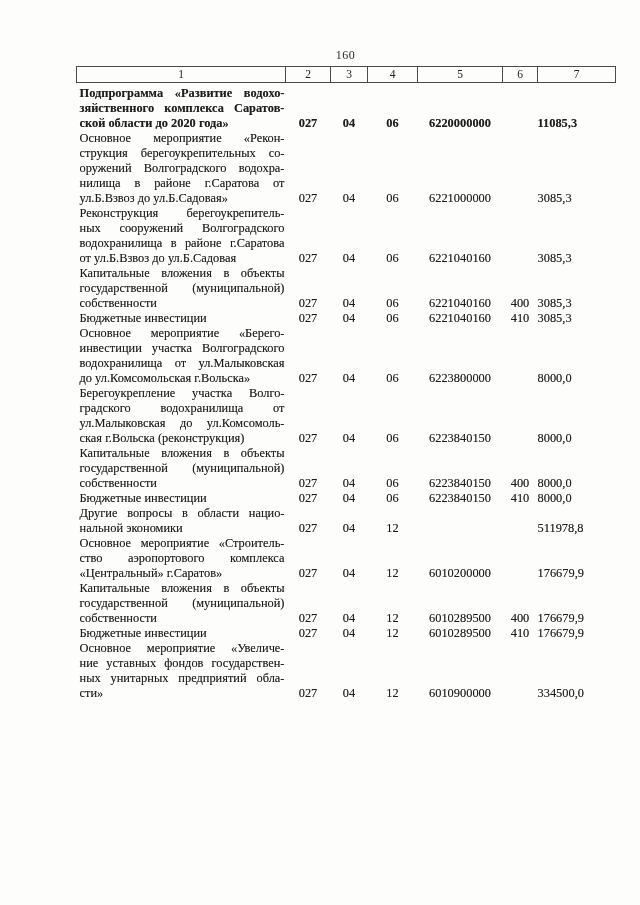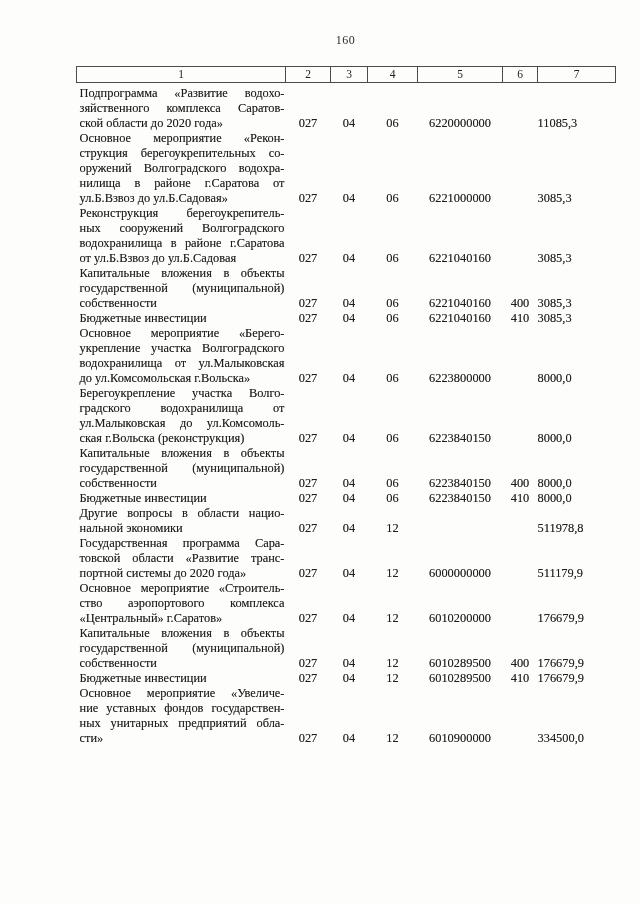--- a/index.html
+++ b/index.html
@@ -12,21 +12,21 @@
     width: 640px;
     height: 905px;
     margin: 0 auto;
     background: #fdfdfc;
     font-family: "Liberation Serif", "DejaVu Serif", serif;
     color: #1e1e1e;
     overflow: hidden;
   }
   .page-number {
     position: absolute;
-    top: 33px;
+    top: 48px;
     left: 76px;
     width: 539px;
     text-align: center;
     font-size: 12px;
     letter-spacing: 0.5px;
     color: #2a2a2a;
   }
   table.budget {
     position: absolute;
     top: 66px;
@@ -53,21 +53,21 @@
     padding: 0;
     text-align: center;
     vertical-align: middle;
     color: #222;
   }
   tbody td {
     vertical-align: bottom;
     padding: 0;
     text-shadow: 0 0 0.5px rgba(20,20,20,0.45);
   }
-  tbody tr:first-child td { padding-top: 3px; }
+  tbody tr:first-child td { padding-top: 3px; font-weight: bold; }
 
   td.name {
     padding-left: 3px;
     padding-right: 1px;
   }
   .jline {
     text-align: justify;
     text-align-last: justify;
     white-space: normal;
   }
@@ -168,21 +168,21 @@
           <td class="num">027</td>
           <td class="num">04</td>
           <td class="num">06</td>
           <td class="num">6221040160</td>
           <td class="num">410</td>
           <td class="amt">3085,3</td>
         </tr>
         <tr>
           <td class="name">
             <div class="jline">Основное мероприятие «Берего-</div>
-            <div class="jline">укрепление участка Волгоградского</div>
+            <div class="jline">инвестиции участка Волгоградского</div>
             <div class="jline">водохранилища от ул.Малыковская</div>
             <div class="jline jlast">до ул.Комсомольская г.Вольска»</div>
           </td>
           <td class="num">027</td>
           <td class="num">04</td>
           <td class="num">06</td>
           <td class="num">6223800000</td>
           <td class="num"></td>
           <td class="amt">8000,0</td>
         </tr>
@@ -231,33 +231,20 @@
           </td>
           <td class="num">027</td>
           <td class="num">04</td>
           <td class="num">12</td>
           <td class="num"></td>
           <td class="num"></td>
           <td class="amt">511978,8</td>
         </tr>
         <tr>
           <td class="name">
-            <div class="jline">Государственная программа Сара-</div>
-            <div class="jline">товской области «Развитие транс-</div>
-            <div class="jline jlast">портной системы до 2020 года»</div>
-          </td>
-          <td class="num">027</td>
-          <td class="num">04</td>
-          <td class="num">12</td>
-          <td class="num">6000000000</td>
-          <td class="num"></td>
-          <td class="amt">511179,9</td>
-        </tr>
-        <tr>
-          <td class="name">
             <div class="jline">Основное мероприятие «Строитель-</div>
             <div class="jline">ство аэропортового комплекса</div>
             <div class="jline jlast">«Центральный» г.Саратов»</div>
           </td>
           <td class="num">027</td>
           <td class="num">04</td>
           <td class="num">12</td>
           <td class="num">6010200000</td>
           <td class="num"></td>
           <td class="amt">176679,9</td>

